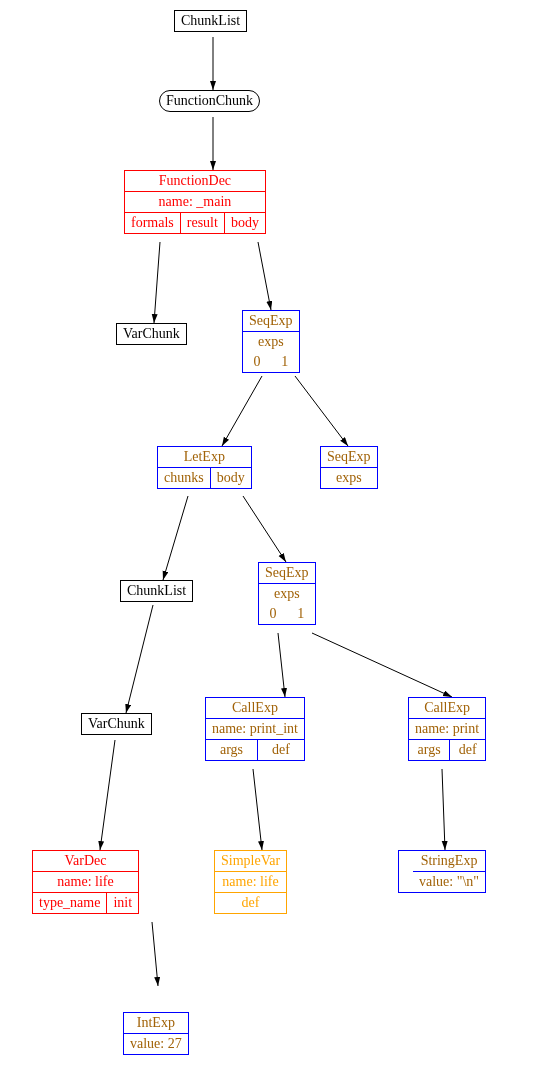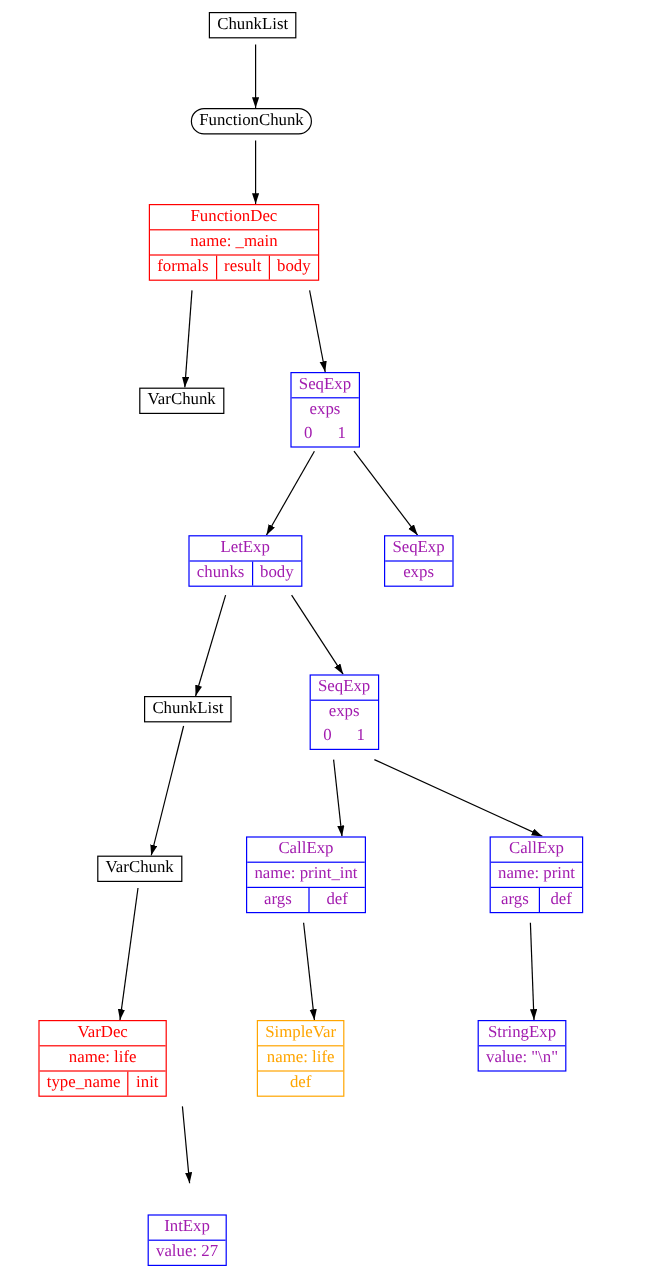--- a/index.html
+++ b/index.html
@@ -37,21 +37,21 @@
   }
   .node .cell:last-child {
     border-right: none;
   }
   .node .cell.single {
     border-right: none;
   }
   .black { border-color: #000; color: #000; }
   .red { border-color: #ff0000; color: #ff0000; }
   .red .row, .red .cell { border-color: #ff0000; }
-  .blue { border-color: #0000ff; color: #a21caf; }
+  .blue { border-color: #0000ff; color: #a16207; }
   .blue .row, .blue .cell { border-color: #0000ff; }
   .orange { border-color: #ffa500; color: #ffa500; }
   .orange .row, .orange .cell { border-color: #ffa500; }
   svg.edges {
     position: absolute;
     left: 0;
     top: 0;
     width: 546px;
     height: 1071px;
     pointer-events: none;
@@ -190,21 +190,21 @@
   <div class="node orange" style="left:214px; top:850px;">
     <div class="title">SimpleVar</div>
     <div class="row">
         <div class="cell single">name: life</div>
       </div>
     <div class="row">
         <div class="cell single">def</div>
       </div>
   </div>
 
-  <div class="node blue" style="left:398px; top:850px;">
+  <div class="node blue" style="left:398px; top:850px;padding-left:14px;">
     <div class="title">StringExp</div>
     <div class="row">
         <div class="cell single">value: "\n"</div>
       </div>
   </div>
 
   <div class="node blue" style="left:123px; top:1012px;">
     <div class="title">IntExp</div>
     <div class="row">
         <div class="cell single">value: 27</div>

